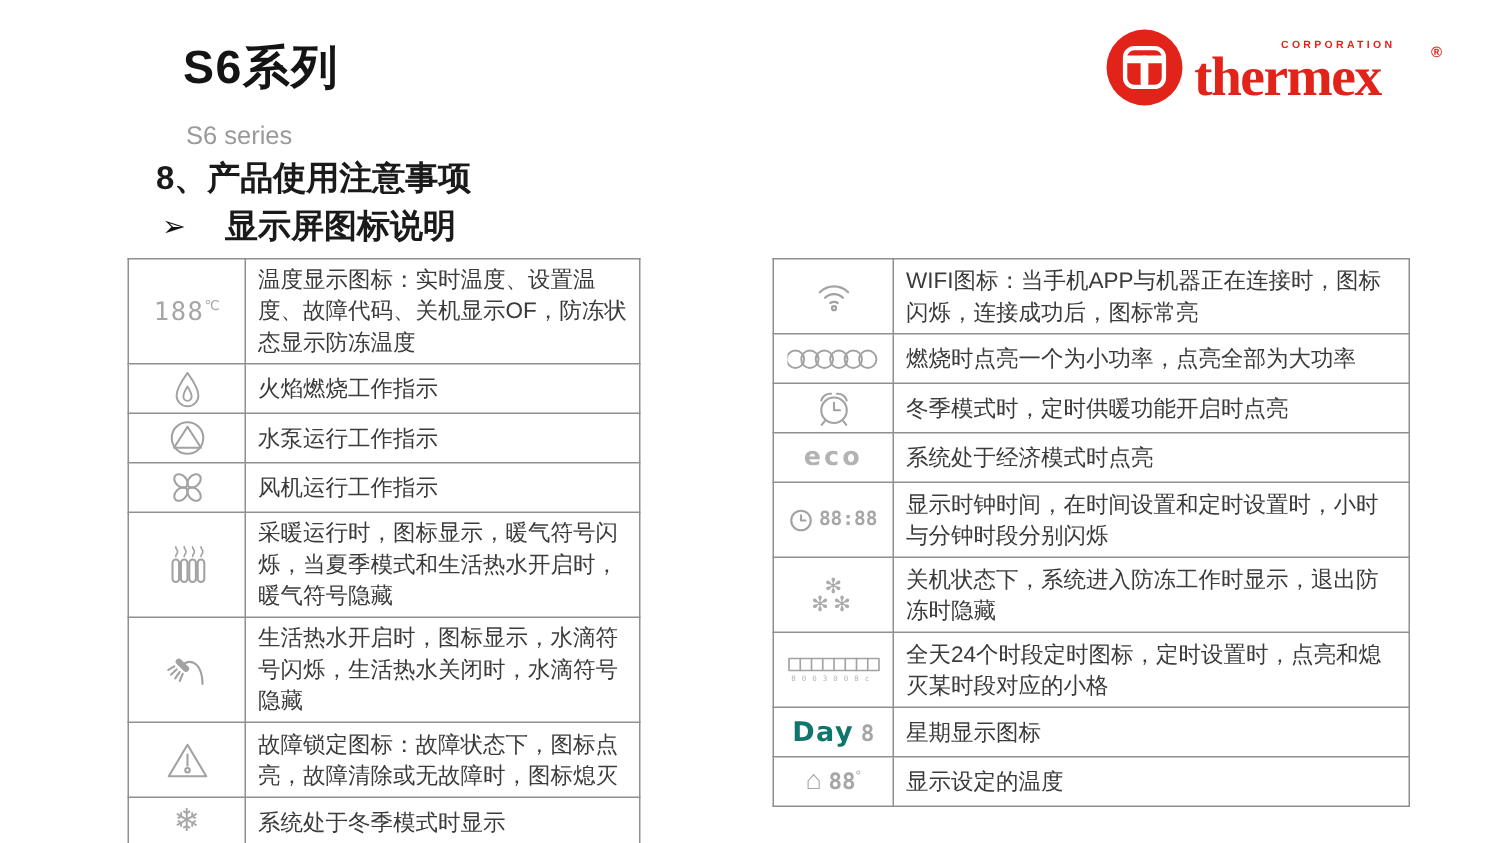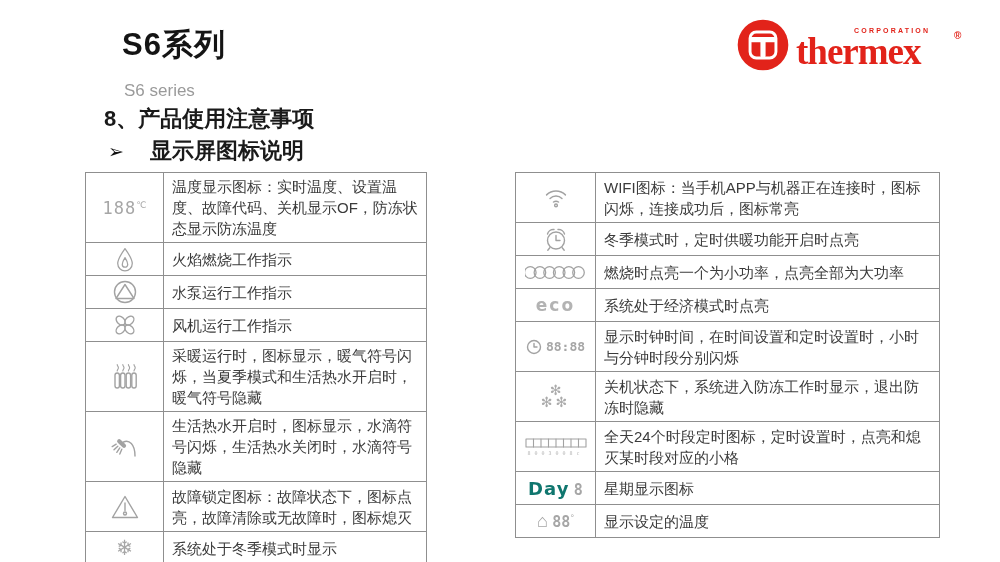--- a/index.html
+++ b/index.html
@@ -167,45 +167,45 @@
         <path d="M3 8.5 a12.7 12.7 0 0 1 18 0"></path>
         <path d="M6.3 12 a8 8 0 0 1 11.4 0"></path>
         <path d="M9.6 15.3 a4.4 4.4 0 0 1 4.8 0"></path>
         <circle cx="12" cy="18.6" r="1.3"></circle>
       </svg>
     </td>
     <td class="text-cell">WIFI图标：当手机APP与机器正在连接时，图标闪烁，连接成功后，图标常亮</td>
   </tr>
   <tr class="r2">
     <td class="icon-cell">
-      <svg class="ic" width="26" height="26" viewBox="0 0 26 26">
-        <circle cx="13" cy="14.5" r="8.5"></circle>
-        <path d="M13 14.5 V9.5 M13 14.5 H17"></path>
-        <path d="M4.5 8 a6 6 0 0 1 6.5 -4.5"></path>
-        <path d="M21.5 8 a6 6 0 0 0 -6.5 -4.5"></path>
-        <path d="M6.8 21.8 L4.8 24.2 M19.2 21.8 L21.2 24.2"></path>
-      </svg>
-    </td>
-    <td class="text-cell">冬季模式时，定时供暖功能开启时点亮</td>
-  </tr>
-  <tr class="r2">
-    <td class="icon-cell">
       <svg class="ic" width="62" height="15" viewBox="0 0 56 14" style="stroke-width:1.2;">
         <circle cx="4" cy="7" r="5.4"></circle>
             <circle cx="13" cy="7" r="5.4"></circle>
             <circle cx="22" cy="7" r="5.4"></circle>
         <circle cx="31" cy="7" r="5.4"></circle>
             <circle cx="40" cy="7" r="5.4"></circle>
             <circle cx="49" cy="7" r="5.4"></circle>
       </svg>
     </td>
     <td class="text-cell">燃烧时点亮一个为小功率，点亮全部为大功率</td>
   </tr>
   <tr class="r2">
     <td class="icon-cell">
+      <svg class="ic" width="26" height="26" viewBox="0 0 26 26">
+        <circle cx="13" cy="14.5" r="8.5"></circle>
+        <path d="M13 14.5 V9.5 M13 14.5 H17"></path>
+        <path d="M4.5 8 a6 6 0 0 1 6.5 -4.5"></path>
+        <path d="M21.5 8 a6 6 0 0 0 -6.5 -4.5"></path>
+        <path d="M6.8 21.8 L4.8 24.2 M19.2 21.8 L21.2 24.2"></path>
+      </svg>
+    </td>
+    <td class="text-cell">冬季模式时，定时供暖功能开启时点亮</td>
+  </tr>
+  <tr class="r2">
+    <td class="icon-cell">
       <span class="eco-txt">eco</span>
     </td>
     <td class="text-cell">系统处于经济模式时点亮</td>
   </tr>
   <tr class="r1">
     <td class="icon-cell">
       <div class="clock-row">
         <svg class="ic" width="16" height="16" viewBox="0 0 16 16" style="margin:0;">
           <circle cx="8" cy="8" r="6.5"></circle>
           <path d="M8 8 V4.5 M8 8 H11"></path>

